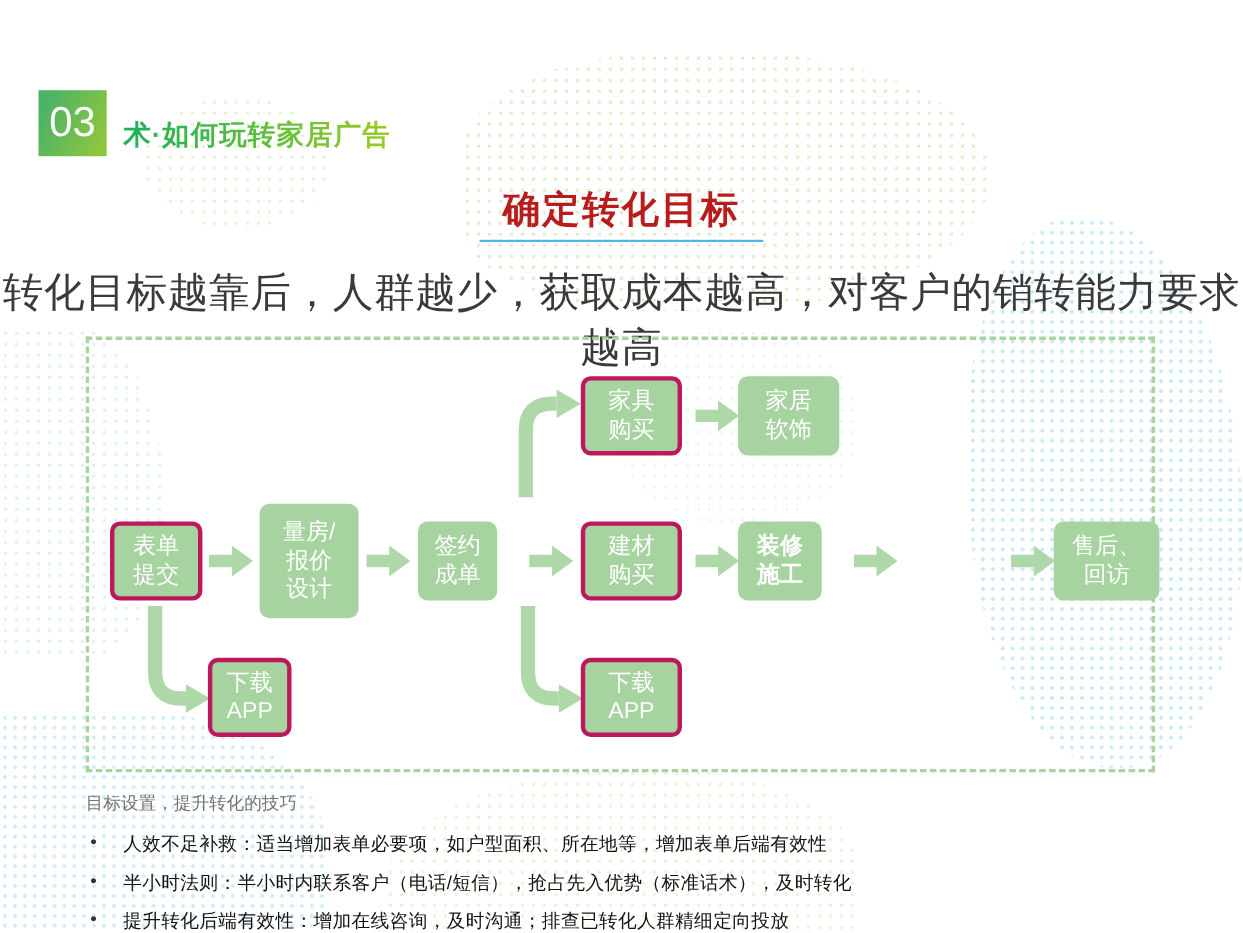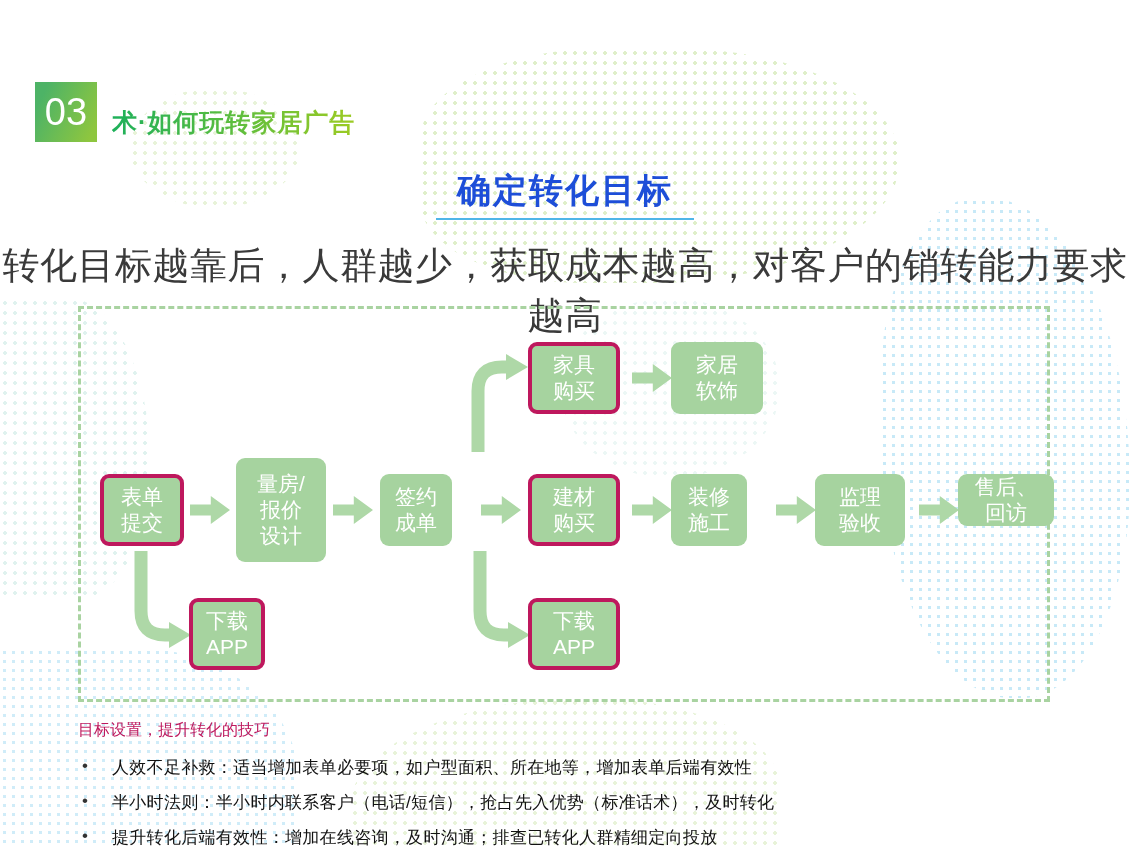--- a/index.html
+++ b/index.html
@@ -18,38 +18,38 @@
   
   .badge { left:35px; top:34px; width:62px; height:60px;
     background:linear-gradient(115deg,#4db366 15%,#8ec63f 90%);
     color:#fff; font-size:38px; display:flex; align-items:center; justify-content:center; }
   .section-title { left:112px; top:58px; font-size:25px; font-weight:bold;
     background:linear-gradient(90deg,#1db05a,#9ccb23);
     -webkit-background-clip:text; background-clip:text;
     -webkit-text-fill-color:transparent; color:#2fae4e; letter-spacing:1px; }
 
   .page-title { left:0; top:120px; width:100%; text-align:center; font-size:34px; font-weight:bold;
-    color:#1d4ed8; letter-spacing:2px; }
+    color:#b91c1c; letter-spacing:2px; }
   .title-underline { left:50%; top:170px; transform:translateX(-50%); width:258px; height:2px; background:#4fb6e8; }
   .subtitle { left:0; top:193px; width:100%; text-align:center; font-size:37px; color:#3a3a3a; letter-spacing:.5px; }
 
   
   .flow-area { left:78px; top:258px; width:972px; height:396px; border:3px dashed #a9d3a1; }
   .fbox { position:absolute; background:#a6d39f; color:#fff; border-radius:9px;
     display:flex; align-items:center; justify-content:center; text-align:center;
     font-size:21px; line-height:26px; white-space:pre-line; z-index:2; }
   .fbox.hl { border:4px solid #be185d; }
   .arr { position:absolute; width:40px; height:28px; background:#aed8a7;
     clip-path:polygon(0 30%,52% 30%,52% 0,100% 50%,52% 100%,52% 70%,0 70%); z-index:1; }
   .curve { position:absolute; z-index:1; }
   .curve path { stroke:#aed8a7; stroke-width:13; fill:none; }
   .curve polygon { fill:#aed8a7; }
 
   
-  .notes-title { left:78px; top:672px; font-size:16px; color:#be185d; }
+  .notes-title { left:78px; top:672px; font-size:16px; color:#737373; }
   .note-row { position:absolute; left:82px; display:flex; font-size:17px; color:#121212; }
   .note-bullet { width:30px; color:#333; }
   .note-text { letter-spacing:.3px; }
 
   .footer-bar { left:0; bottom:0; width:100%; height:11px; background:#29abe2; }
 </style>
 </head>
 <body>
 
 <div class="slide">
@@ -96,27 +96,25 @@
     <div class="fbox" style="left:155px;top:149px;width:90px;height:104px;">量房/
 报价
 设计</div>
     <div class="arr" style="left:252px;top:187px;"></div>
     <div class="fbox" style="left:299px;top:165px;width:72px;height:72px;">签约
 成单</div>
     <div class="arr" style="left:400px;top:187px;"></div>
     <div class="fbox hl" style="left:447px;top:165px;width:92px;height:72px;">建材
 购买</div>
     <div class="arr" style="left:551px;top:187px;"></div>
-    <div class="fbox" style="left:590px;top:165px;width:76px;height:72px;">装修
+    <div class="fbox" style="left:590px;top:165px;width:76px;height:72px;font-weight:bold;">装修
 施工</div>
     <div class="arr" style="left:695px;top:187px;"></div>
-    <div class="fbox" style="left:734px;top:165px;width:90px;height:72px;">监理
-验收</div>
     <div class="arr" style="left:838px;top:187px;"></div>
-    <div class="fbox" style="left:877px;top:165px;width:96px;height:52px;">售后、
+    <div class="fbox" style="left:877px;top:165px;width:96px;height:72px;">售后、
 回访</div>
 
     <div class="fbox hl" style="left:108px;top:289px;width:76px;height:72px;">下载
 APP</div>
     <div class="fbox hl" style="left:447px;top:289px;width:92px;height:72px;">下载
 APP</div>
 
   </div>
 
   <div class="layer notes-title">目标设置，提升转化的技巧</div>

